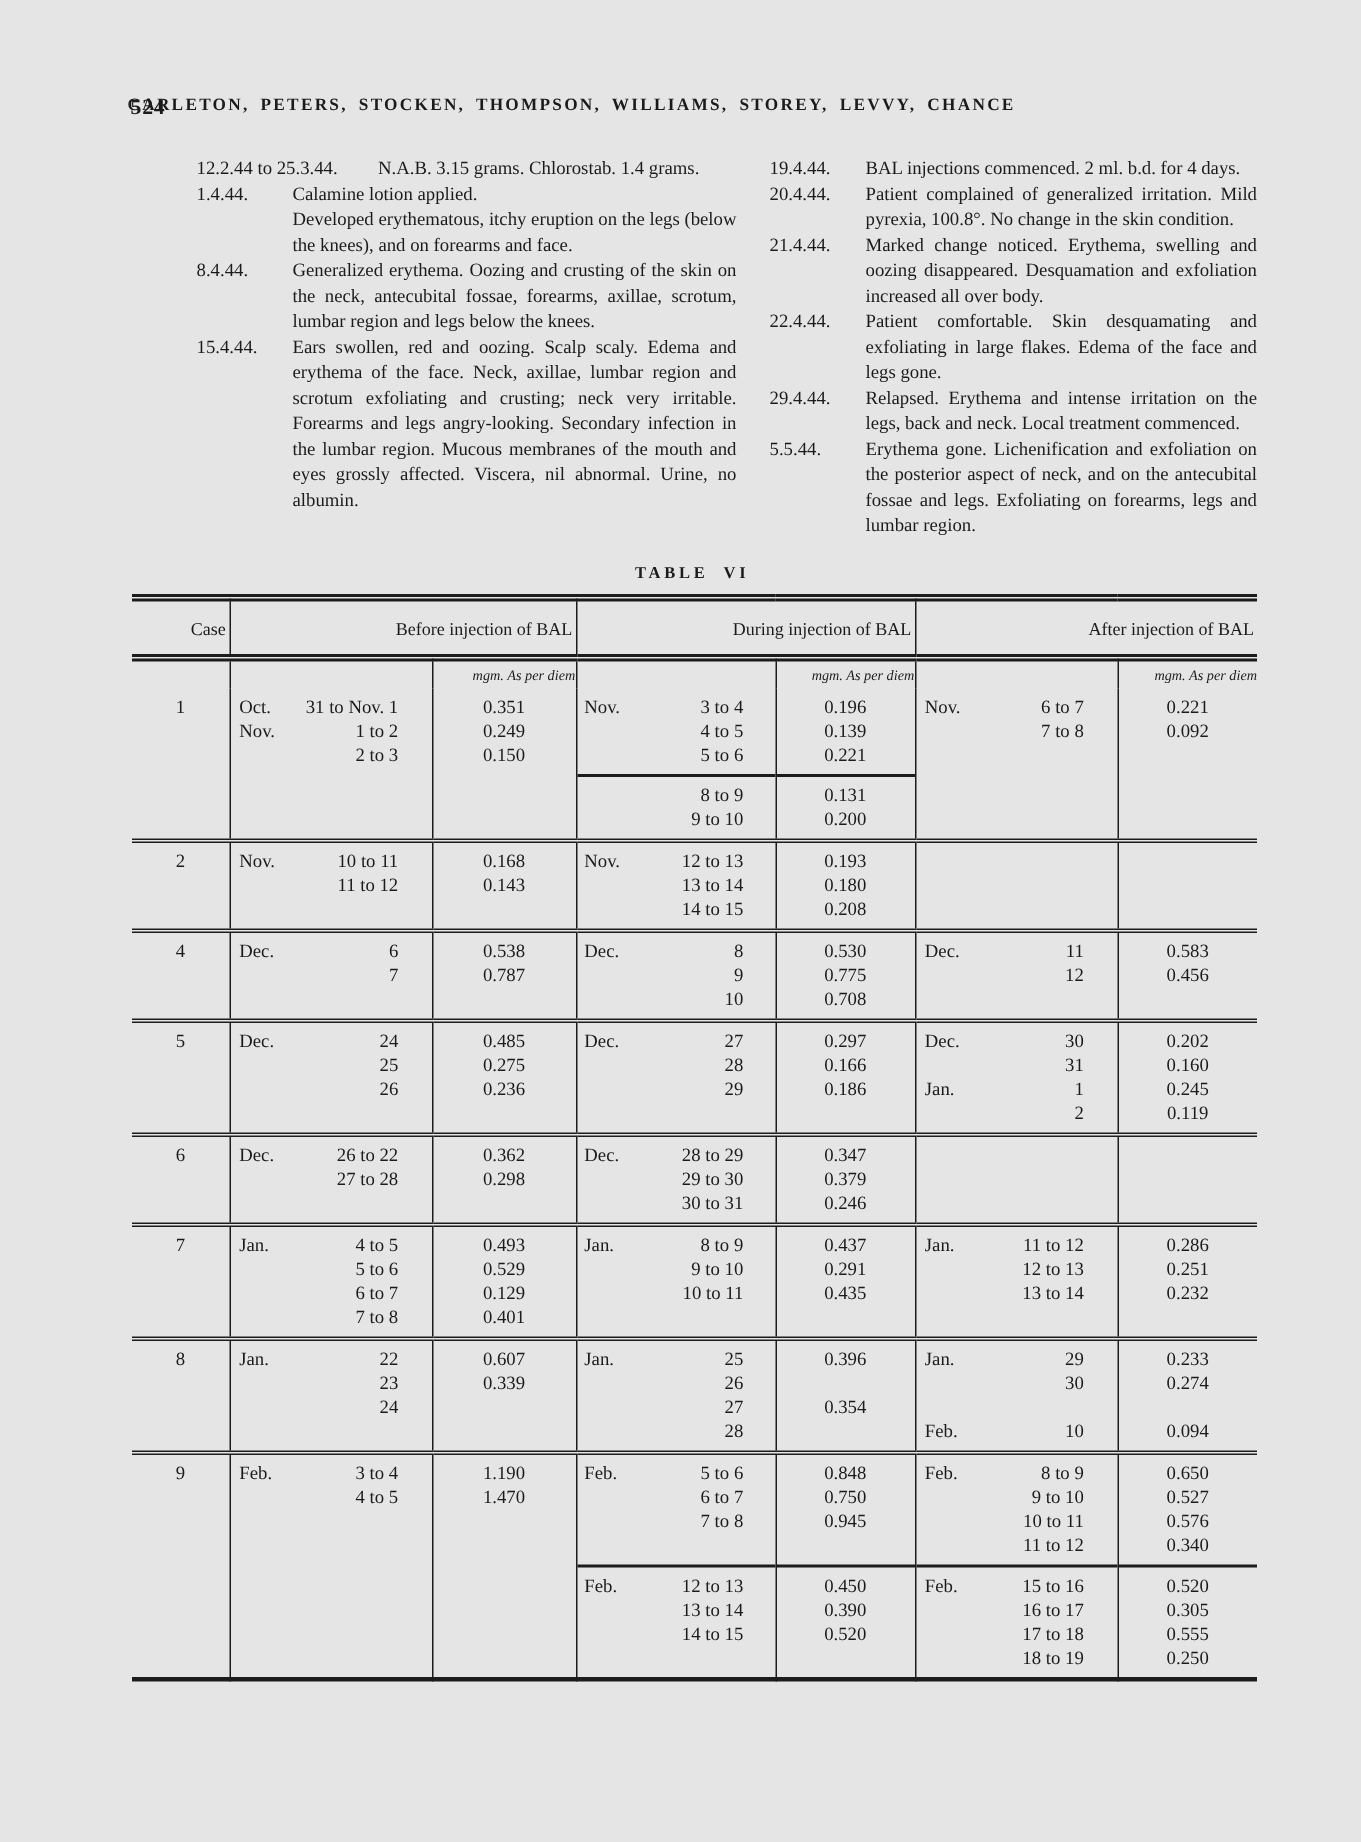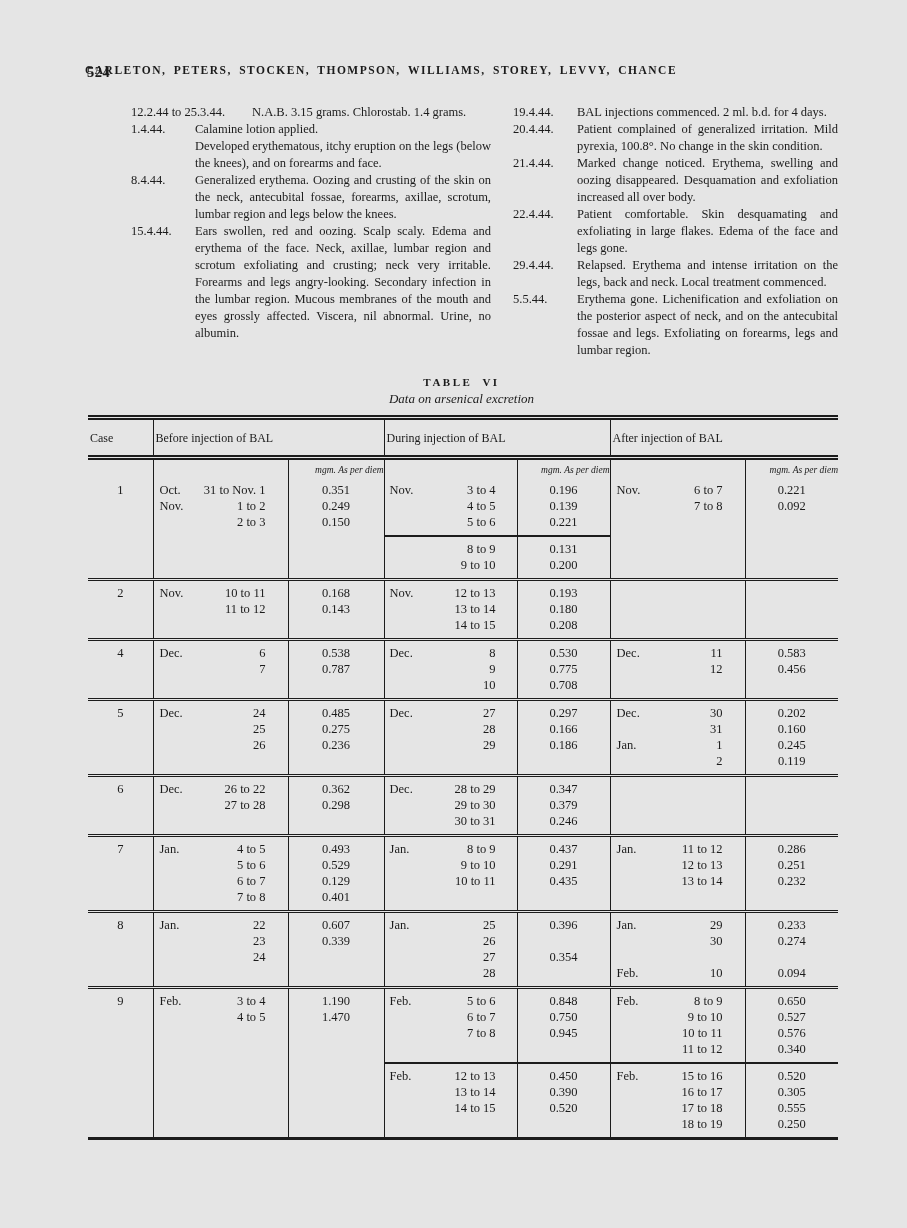--- a/index.html
+++ b/index.html
@@ -26,21 +26,21 @@
   .tbl-sec { margin-top:17px; }
   .tbl-label { text-align:center; font-size:11px; font-weight:700; letter-spacing:2.5px; word-spacing:5px; }
   .tbl-caption { text-align:center; font-style:italic; font-size:13px; margin-top:3px; }
   table.data {
     margin-top:8px; margin-left:3px; border-collapse:collapse; width:750px; table-layout:fixed;
     border-top:5px double #1c1c1c; border-bottom:3px solid #1c1c1c;
     font-size:12.5px; line-height:16px;
   }
   table.data th, table.data td { font-weight:normal; }
   .vr { border-right:1px solid #1c1c1c; }
-  tr.ghead th { border-bottom:5px double #1c1c1c; padding:10px 2px 9px; font-size:12px; text-align:left; }
+  tr.ghead th { border-bottom:5px double #1c1c1c; padding:10px 2px 9px; font-size:12px; text-align:right; }
   tr.subhead td { padding:2px 0 0; height:15px; }
   .unit { font-style:italic; font-size:9.5px; text-align:right; white-space:nowrap; overflow:hidden; }
   tr.crow td { border-top:3px double #1c1c1c; padding:4px 0 5px; vertical-align:top; }
   tr.crow.first td { border-top:none; }
   .case-num { text-align:center; }
   .dts { width:122px; margin:0 auto; }
   .dln { display:flex; min-height:16px; white-space:nowrap; }
   .dm { width:36px; flex:none; }
   .dd { flex:1; text-align:right; padding-right:16px; }
   .vln { text-align:center; min-height:16px; }
@@ -119,21 +119,20 @@
           <span class="edate">5.5.44.</span>
           <div class="etext">
             <div class="epar">Erythema gone. Lichenification and exfoliation on the posterior aspect of neck, and on the antecubital fossae and legs. Exfoliating on forearms, legs and lumbar region.</div>
           </div>
         </div>
       </div>
   </div>
 
   <div class="tbl-sec">
     <div class="tbl-label">TABLE VI</div>
-    <div class="tbl-caption">Data on arsenical excretion</div>
 
     <table class="data">
       <colgroup>
         <col style="width:65px">
           <col style="width:135px">
           <col style="width:96px">
         <col style="width:133px">
           <col style="width:93px">
           <col style="width:135px">
           <col style="width:93px">

